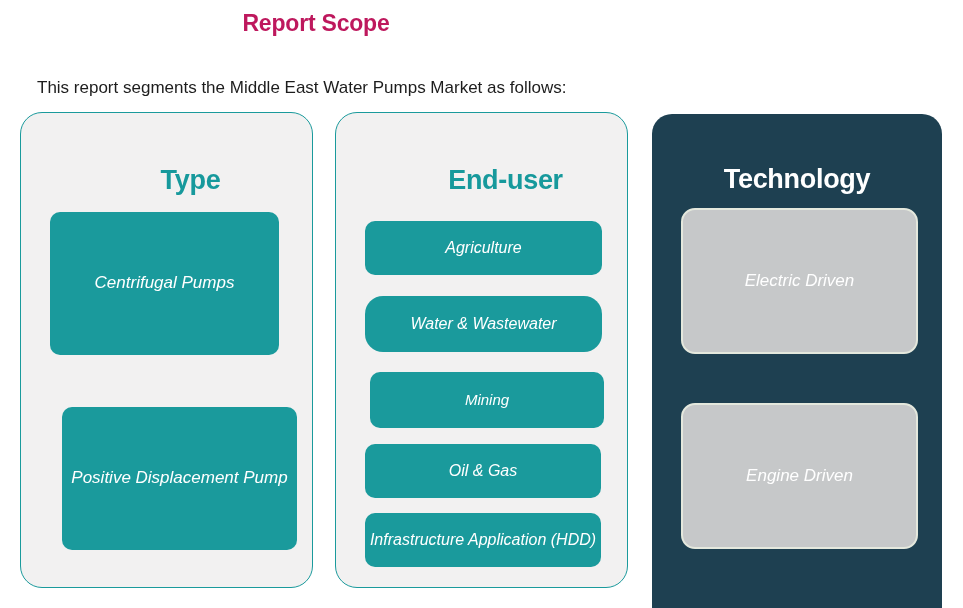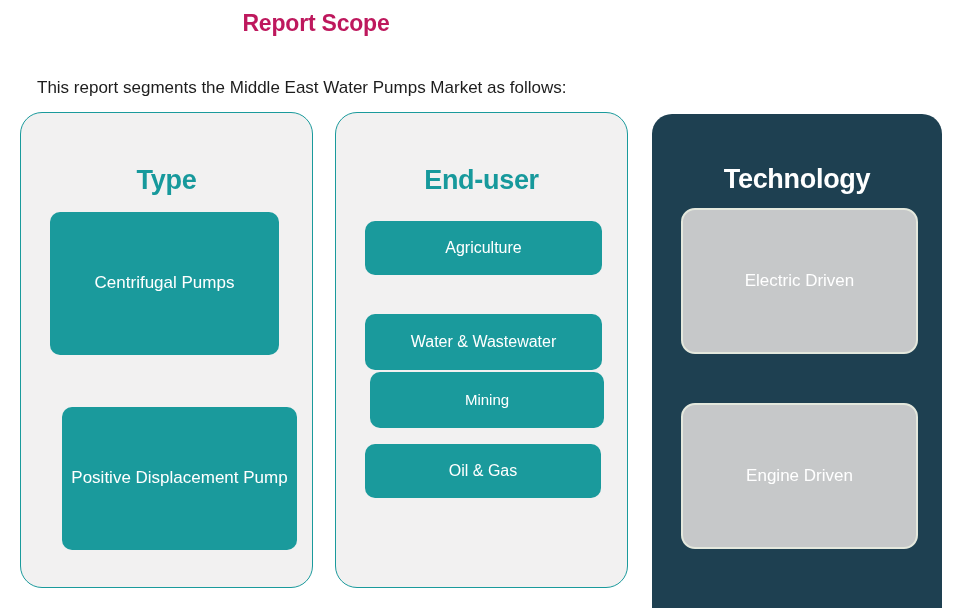--- a/index.html
+++ b/index.html
@@ -58,50 +58,51 @@
 
   .card-heading {
     position: absolute;
     left: 0;
     width: 100%;
     text-align: center;
     font-size: 27px;
     font-weight: bold;
     letter-spacing: -0.3px;
   }
-  .card-heading.teal  { color: #17999c; top: 52px; }
+  .card-heading.teal  { color: #17999c; top: 52px; padding-left: 24px; }
   .card-heading.white { color: #ffffff; top: 50px; }
 
   
   .box {
     position: absolute;
     box-sizing: border-box;
     display: flex;
     align-items: center;
     justify-content: center;
     color: #ffffff;
     line-height: 1.22;
+    font-style: italic;
   }
   .box.teal {
     background: #1a9a9c;
     border-radius: 10px;
   }
   .box.gray {
     background: #c6c8c9;
     border: 2px solid #e4e8dd;
     border-radius: 14px;
   }
 
   
   #box-centrifugal   { left: 29px; top: 99px;  width: 229px; height: 143px; font-size: 17px; }
   #box-positive      { left: 29px; top: 294px; width: 235px; height: 143px; font-size: 17px; margin-left: 12px; }
 
   
   #box-agriculture   { left: 29px; top: 108px; width: 237px; height: 54px; font-size: 16px; }
-  #box-water         { left: 29px; top: 201px; width: 237px; height: 56px; font-size: 16px; }
+  #box-water         { left: 29px; top: 183px; width: 237px; height: 56px; font-size: 16px; border-radius: 18px; }
   #box-mining        { left: 34px; top: 259px; width: 234px; height: 56px; font-size: 15px; }
   #box-oilgas        { left: 29px; top: 331px; width: 236px; height: 54px; font-size: 16px; }
   #box-infrastructure{ left: 29px; top: 400px; width: 236px; height: 54px; font-size: 16px; }
 
   
   #box-electric      { left: 29px; top: 94px;  width: 237px; height: 146px; font-size: 17px; }
   #box-engine        { left: 29px; top: 289px; width: 237px; height: 146px; font-size: 17px; }
 </style>
 </head>
 <body>
@@ -115,19 +116,20 @@
   <div class="box teal" id="box-centrifugal">Centrifugal Pumps</div>
   <div class="box teal" id="box-positive">Positive Displacement Pump</div>
 </div>
 
 <div class="card light" id="card-enduser">
   <div class="card-heading teal">End-user</div>
   <div class="box teal" id="box-agriculture">Agriculture</div>
   <div class="box teal" id="box-water">Water &amp; Wastewater</div>
   <div class="box teal" id="box-mining">Mining</div>
   <div class="box teal" id="box-oilgas">Oil &amp; Gas</div>
+  <div class="box teal" id="box-infrastructure">Infrastructure Application (HDD)</div>
 </div>
 
 <div class="card dark" id="card-technology">
   <div class="card-heading white">Technology</div>
   <div class="box gray" id="box-electric">Electric Driven</div>
   <div class="box gray" id="box-engine">Engine Driven</div>
 </div>
 
 </body></html>

